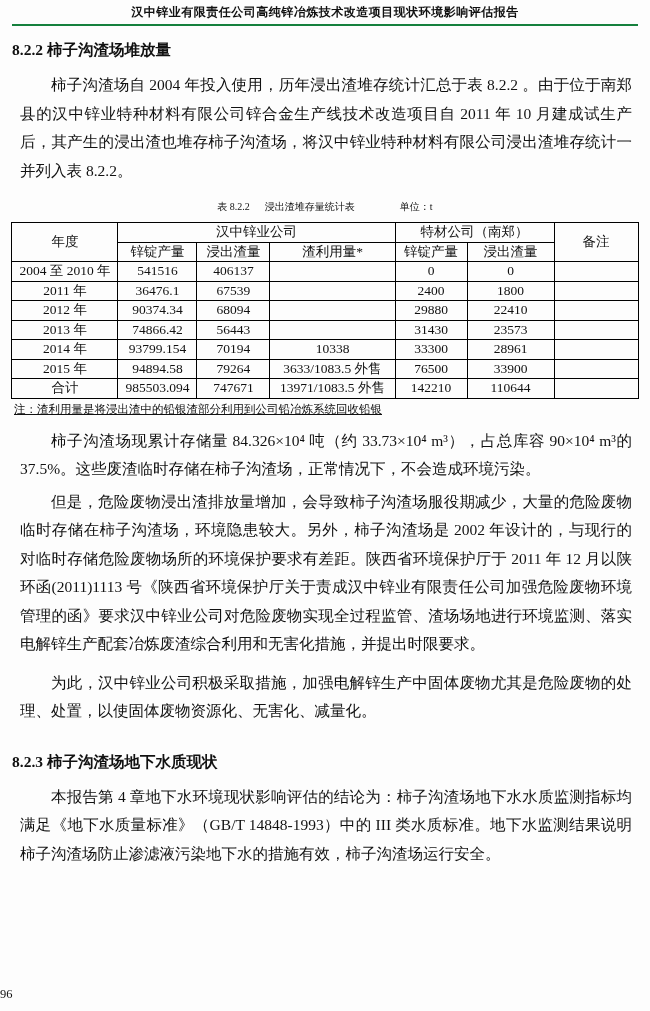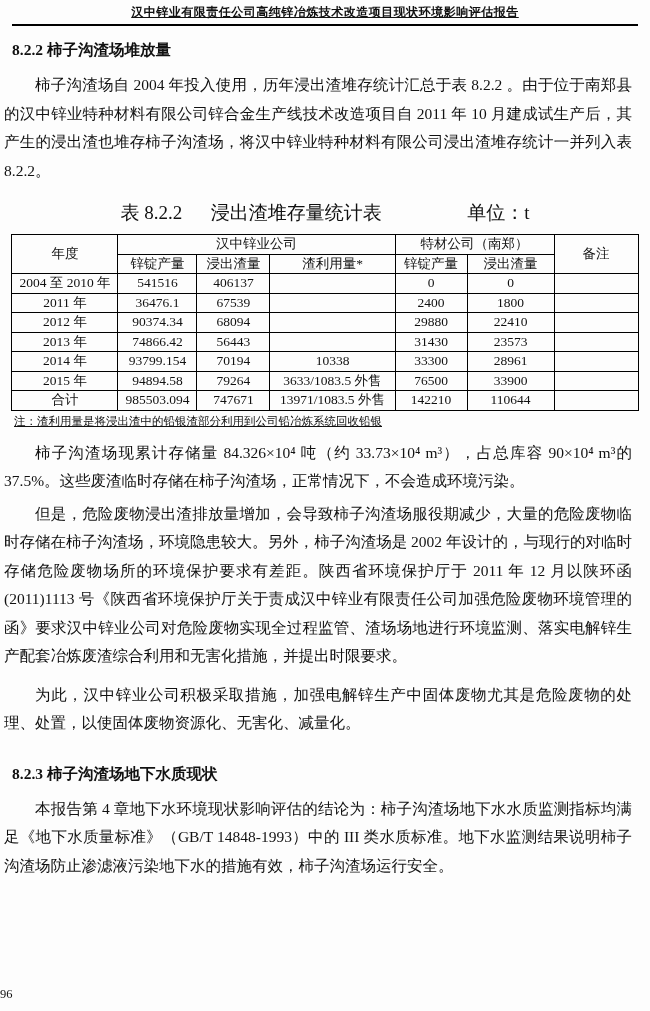--- a/index.html
+++ b/index.html
@@ -10,47 +10,46 @@
     margin: 0 auto;
     background: #fdfdfd;
     color: #111;
     font-family: "Liberation Serif", "DejaVu Serif", serif;
     overflow: hidden;
     box-sizing: border-box;
   }
   .doc-header {
     margin: 0 12px;
     padding: 4px 0 3px 0;
-    border-bottom: 2px solid #000000;
-    text-decoration: underline;
+    border-bottom: 2px solid #15803d;
   }
   .doc-header-title {
     text-align: center;
     font-size: 12px;
     font-weight: 700;
     letter-spacing: 0.5px;
   }
   .sec-heading {
     margin: 14px 18px 0 12px;
     font-size: 15.5px;
     font-weight: 700;
   }
   .sec-heading.second { margin-top: 26px; }
   p.body {
-    margin: 10px 18px 0 4px;
+    margin: 10px 18px 0 20px;
     font-size: 15.5px;
     line-height: 28.5px;
     text-align: justify;
     text-indent: 2em;
   }
   p.body.tight { margin-top: 4px; }
   .tbl-caption {
     margin-top: 15px;
     text-align: center;
-    font-size: 19px;
+    font-size: 10px;
   }
   .tbl-caption .cap-title { margin-left: 1.5em; }
   .tbl-caption .cap-unit  { margin-left: 4.5em; }
   table.data-table {
     margin: 8px auto 0 auto;
     width: 626px;
     border-collapse: collapse;
     table-layout: fixed;
     font-size: 13.5px;
   }

